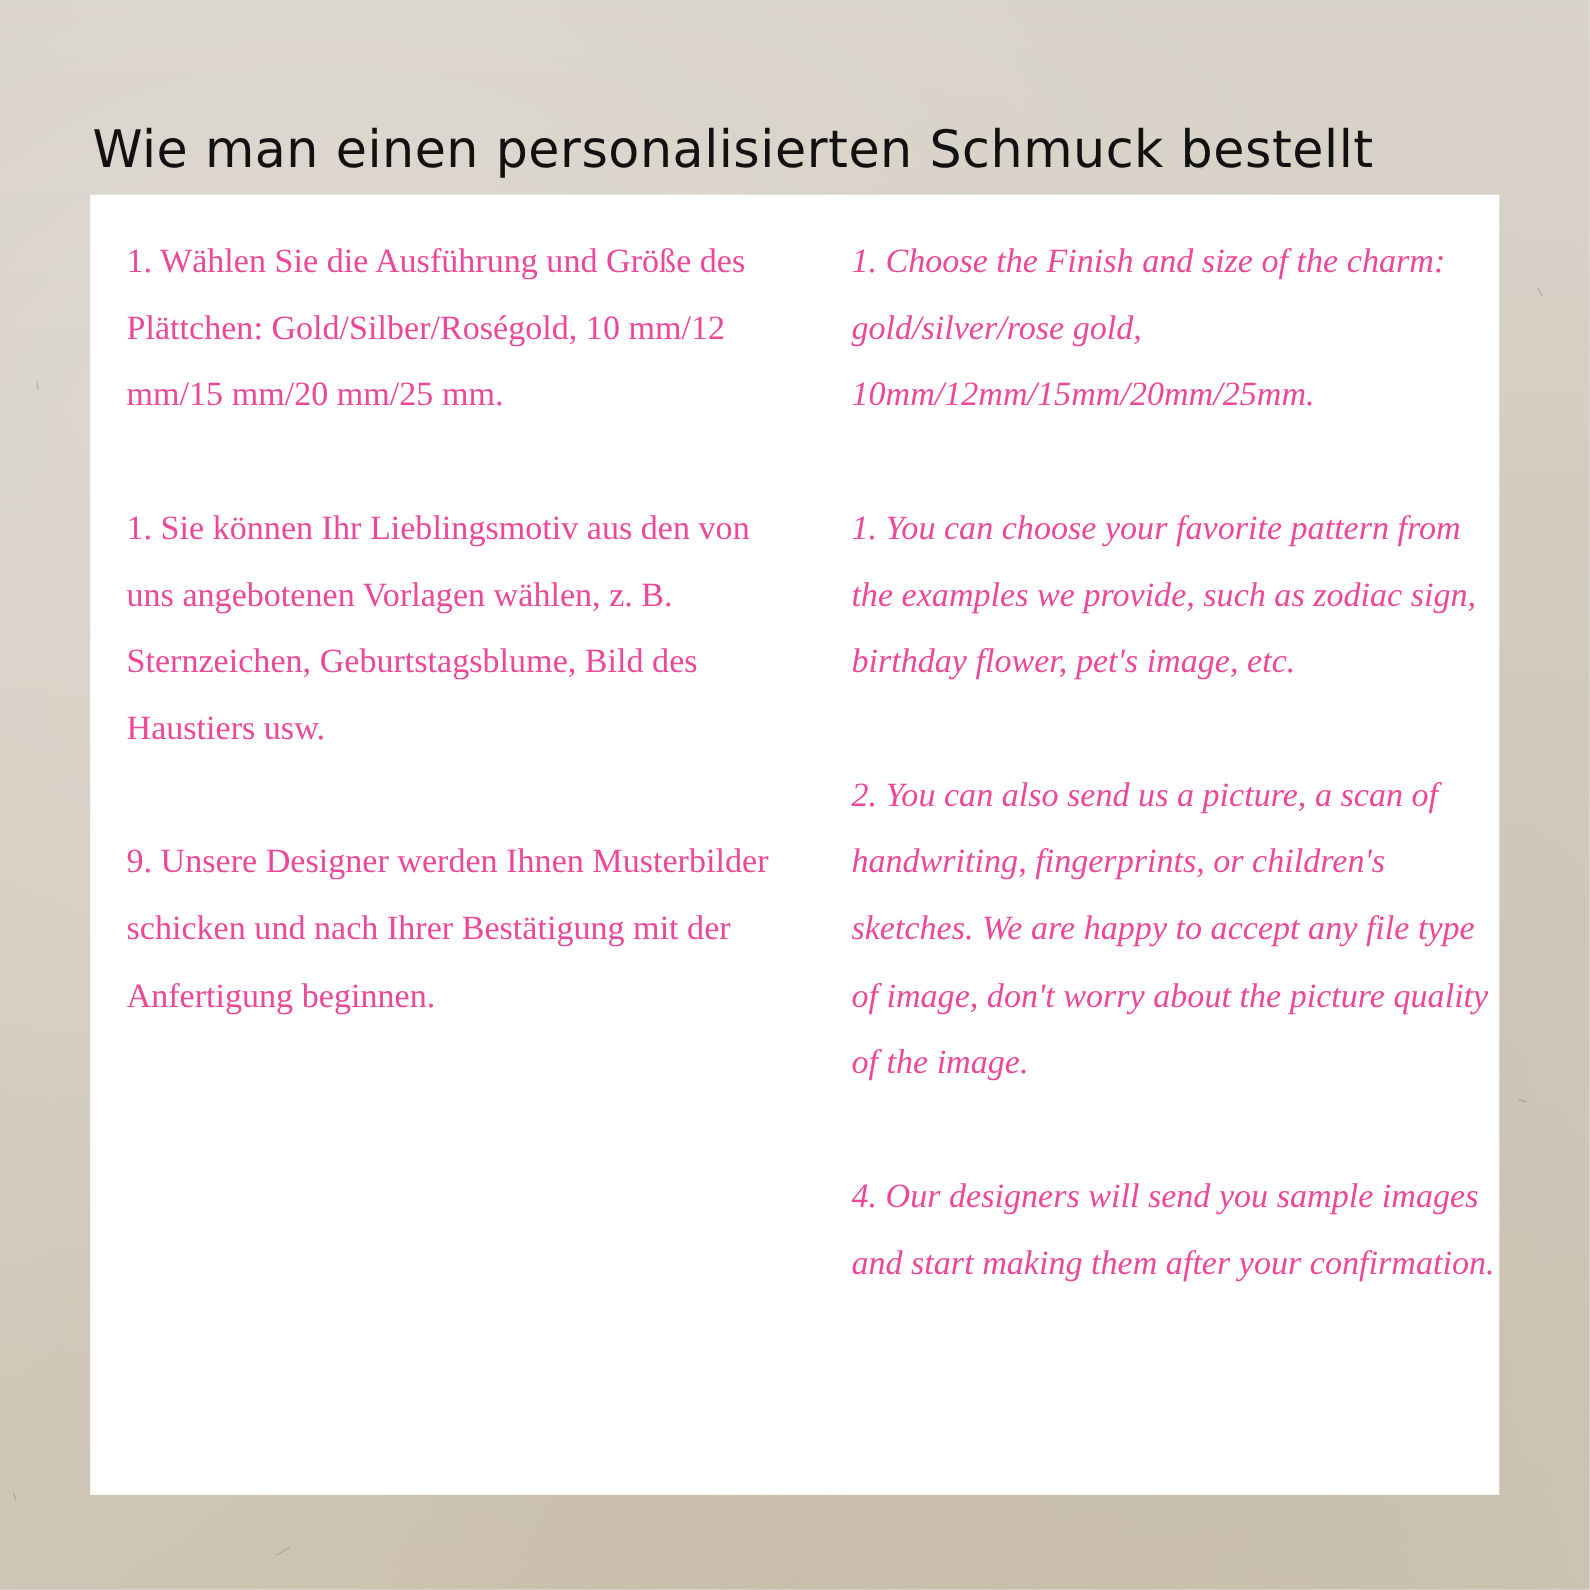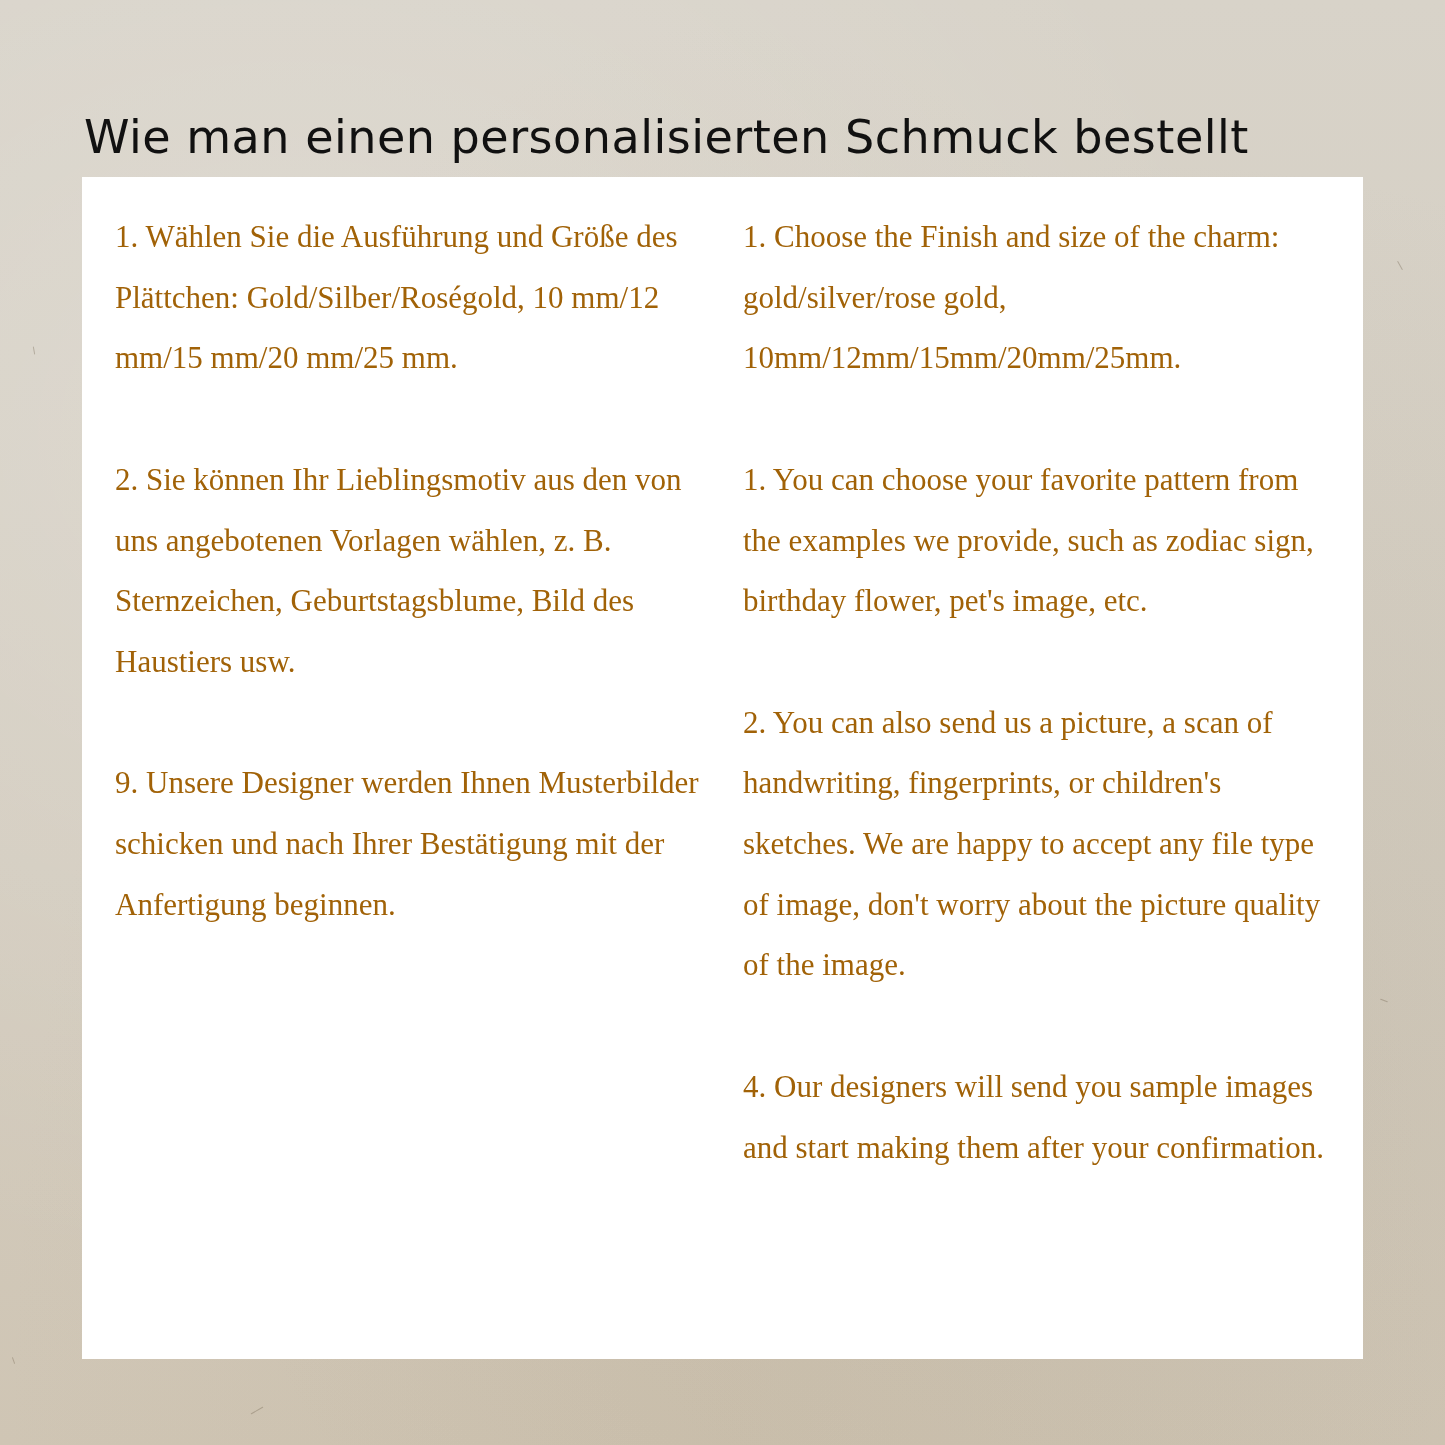--- a/index.html
+++ b/index.html
@@ -45,24 +45,24 @@
       height: 1182px;
       background: #ffffff;
     }
     .col {
       position: absolute;
       top: 30px;
       width: 600px;
       font-family: "Liberation Serif", serif;
       font-size: 31px;
       line-height: 60.7px;
-      color: #a16207;
+      color: #ec4899;
     }
     .col-de { left: 33px; width: 590px; }
-    .col-en { left: 661px; width: 590px; }
+    .col-en { left: 692px; width: 590px; font-style: italic; }
     .step {
       margin: 0;
       padding: 0;
     }
     .step + .step {
       margin-top: 60.7px;
     }
   </style>
 </head>
 <body>
@@ -72,21 +72,21 @@
 <div class="fiber" style="left:1090px;top:150px;width:9px;transform:rotate(-55deg);"></div>
 <div class="fiber" style="left:250px;top:1410px;width:14px;transform:rotate(-30deg);"></div>
 <div class="fiber" style="left:1380px;top:1000px;width:8px;transform:rotate(20deg);"></div>
 <div class="fiber" style="left:10px;top:1360px;width:7px;transform:rotate(70deg);"></div>
 
 <h1 class="title">Wie man einen personalisierten Schmuck bestellt</h1>
 
 <div class="panel">
   <div class="col col-de">
     <p class="step">1. Wählen Sie die Ausführung und Größe des Plättchen: Gold/Silber/Roségold, 10 mm/12 mm/15 mm/20 mm/25 mm.</p>
-    <p class="step">2. Sie können Ihr Lieblingsmotiv aus den von uns angebotenen Vorlagen wählen, z. B. Sternzeichen, Geburtstagsblume, Bild des Haustiers usw.</p>
+    <p class="step">1. Sie können Ihr Lieblingsmotiv aus den von uns angebotenen Vorlagen wählen, z. B. Sternzeichen, Geburtstagsblume, Bild des Haustiers usw.</p>
     <p class="step">9. Unsere Designer werden Ihnen Musterbilder schicken und nach Ihrer Bestätigung mit der Anfertigung beginnen.</p>
   </div>
   <div class="col col-en">
     <p class="step">1. Choose the Finish and size of the charm: gold/silver/rose gold, 10mm/12mm/15mm/20mm/25mm.</p>
     <p class="step">1. You can choose your favorite pattern from the examples we provide, such as zodiac sign, birthday flower, pet's image, etc.</p>
     <p class="step">2. You can also send us a picture, a scan of handwriting, fingerprints, or children's sketches. We are happy to accept any file type of image, don't worry about the picture quality of the image.</p>
     <p class="step">4. Our designers will send you sample images and start making them after your confirmation.</p>
   </div>
 </div>
 

